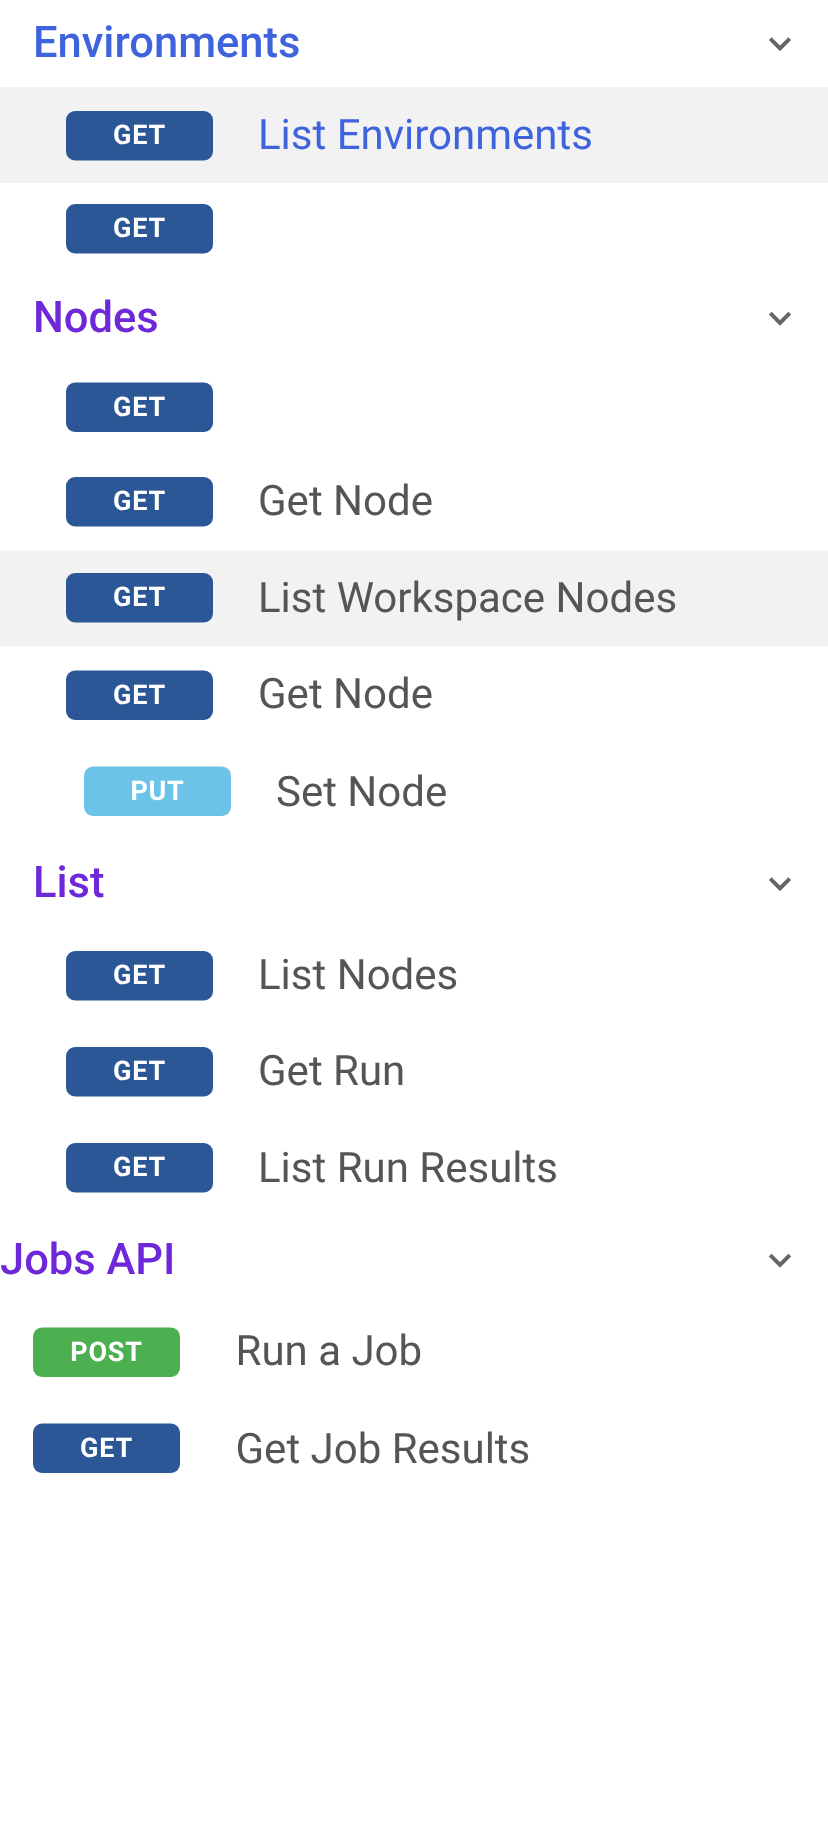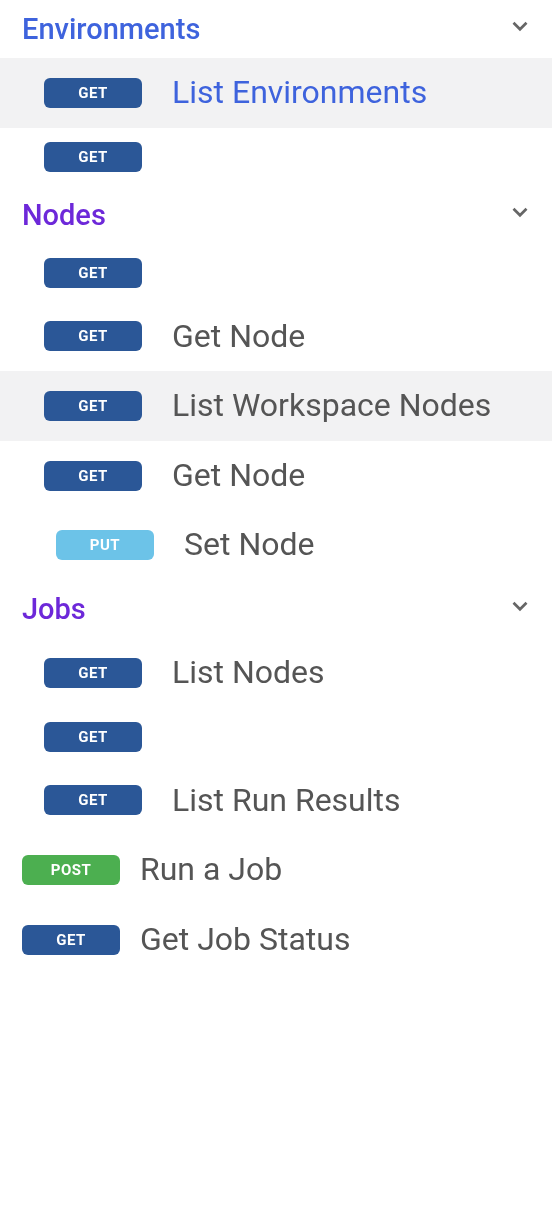--- a/index.html
+++ b/index.html
@@ -7,20 +7,21 @@
       margin: 0;
       padding: 0;
     }
     body {
       font-family: -apple-system, BlinkMacSystemFont, 'Segoe UI', Roboto, sans-serif;
       width: 552px;
       background: #fff;
     }
     .section-header {
       display: flex;
+      align-items: center;
       justify-content: space-between;
       padding: 12px 18px 12px 22px;
       cursor: pointer;
       gap: 12px;
     }
     .section-title {
       font-size: 29px;
       font-weight: 500;
       color: #6d28d9;
     }
@@ -48,62 +49,62 @@
       gap: 30px;
       cursor: pointer;
     }
     .item.highlight {
       background: #f2f2f3;
     }
     .item.active {
       background: #f2f2f3;
     }
     .method-badge {
-      font-size: 15px;
+      font-size: 18px;
       font-weight: 700;
       color: #fff;
       padding: 6px 12px;
       border-radius: 6px;
       min-width: 98px;
       text-align: center;
       letter-spacing: 0.5px;
     }
     .method-get {
       background: #2b5797;
     }
     .method-put {
       background: #6cc3e8;
       margin-left: 12px;
     }
     .method-post {
       background: #4caf50;
     }
     .item-label {
-      font-size: 32px;
+      font-size: 28px;
       font-weight: 400;
       color: #555;
       line-height: 1.3;
     }
     .item-label.active {
       color: #3e63dd;
     }
     .section-jobs {
       padding-left: 0;
     }
     .section-jobs .section-header {
       padding-left: 0;
     }
     .section-jobs .item {
       padding-left: 22px;
     }
     .section-jobs .item .method-badge {
       min-width: 98px;
     }
     .jobs-gap {
-      gap: 20px;
+      gap: 37px;
     }
   </style>
 </head>
 <body>
 
 <div class="section-header">
   <span class="section-title active">Environments</span>
   <span class="chevron">
     <svg viewBox="0 0 24 24">
         <polyline points="6 9 12 15 18 9"></polyline>
@@ -140,41 +141,50 @@
 <div class="item">
   <span class="method-badge method-get">GET</span>
   <span class="item-label">Get Node</span>
 </div>
 <div class="item">
   <span class="method-badge method-put">PUT</span>
   <span class="item-label">Set Node</span>
 </div>
 
 <div class="section-header">
-  <span class="section-title">Jobs</span>
+  <span class="section-title">List</span>
   <span class="chevron">
     <svg viewBox="0 0 24 24">
         <polyline points="6 9 12 15 18 9"></polyline>
       </svg>
   </span>
 </div>
 <div class="item">
   <span class="method-badge method-get">GET</span>
   <span class="item-label">List Nodes</span>
 </div>
 <div class="item">
   <span class="method-badge method-get">GET</span>
+  <span class="item-label">Get Run</span>
 </div>
 <div class="item">
   <span class="method-badge method-get">GET</span>
   <span class="item-label">List Run Results</span>
 </div>
 
 <div class="section-jobs">
+<div class="section-header">
+  <span class="section-title">Jobs API</span>
+  <span class="chevron">
+    <svg viewBox="0 0 24 24">
+          <polyline points="6 9 12 15 18 9"></polyline>
+        </svg>
+  </span>
+</div>
 <div class="item jobs-gap">
   <span class="method-badge method-post">POST</span>
   <span class="item-label">Run a Job</span>
 </div>
 <div class="item jobs-gap">
   <span class="method-badge method-get">GET</span>
-  <span class="item-label">Get Job Status</span>
+  <span class="item-label">Get Job Results</span>
 </div>
 </div>
 
 </body></html>

